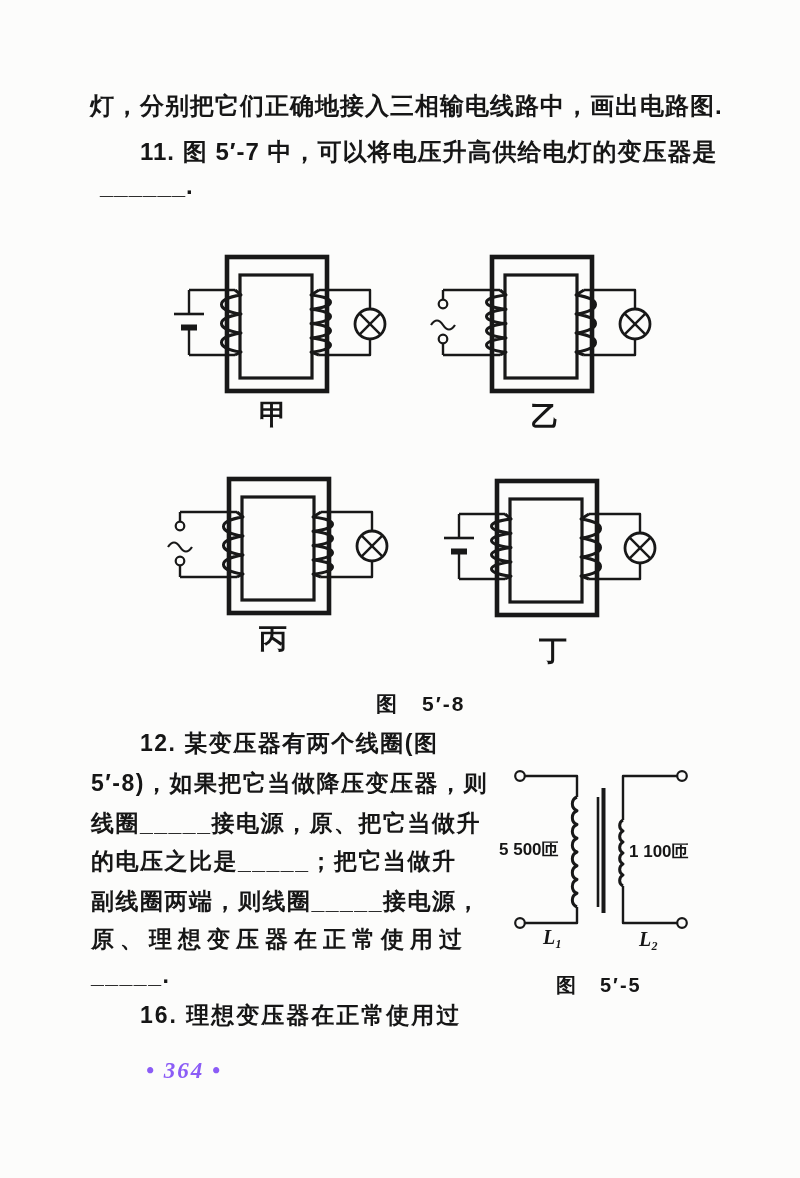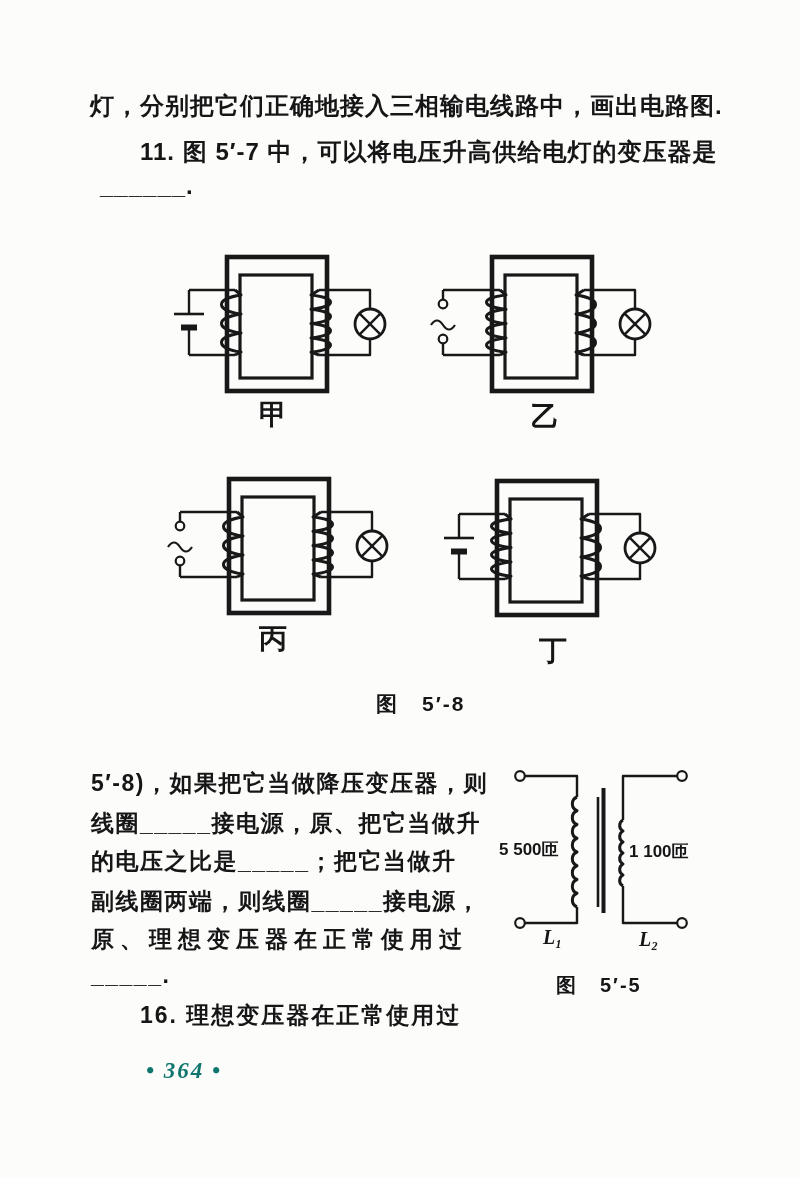--- a/index.html
+++ b/index.html
@@ -27,21 +27,21 @@
   .terminal-label{
     position:absolute;
     font-family:"Liberation Serif",serif;
     font-style:italic;font-weight:700;
     font-size:20px;white-space:nowrap;color:#161616;
   }
   .page-number{
     position:absolute;
     font-family:"Liberation Serif",serif;
     font-style:italic;font-weight:700;
-    font-size:23px;letter-spacing:2px;color:#0f766e;
+    font-size:23px;letter-spacing:2px;color:#8b5cf6;
   }
   svg{position:absolute;display:block;}
 </style>
 </head>
 <body>
 
 <div class="page">
 
   <div class="cjk body-line" style="left:90px;top:90px;">灯，分别把它们正确地接入三相输电线路中，画出电路图.</div>
   <div class="cjk body-line" style="left:140px;top:136px;text-align:center;">11. 图 5′-7 中，可以将电压升高供给电灯的变压器是</div>
@@ -118,20 +118,21 @@
       <path d="M 230.6 71.4 L 209.4 92.6" stroke="#181818" stroke-width="2.4" fill="none" stroke-linejoin="round" stroke-linecap="butt"></path>
     </svg>
 
   <div class="cjk fig-label" style="left:243px;top:396px;">甲</div>
   <div class="cjk fig-label" style="left:515px;top:398px;">乙</div>
   <div class="cjk fig-label" style="left:243px;top:620px;">丙</div>
   <div class="cjk fig-label" style="left:523px;top:632px;">丁</div>
 
   <div class="cjk fig-caption" style="left:376px;top:690px;">图　5′-8</div>
 
+  <div class="cjk q12-line" style="left:140px;top:728px;">12. 某变压器有两个线圈(图</div>
   <div class="cjk q12-line" style="left:91px;top:768px;">5′-8)，如果把它当做降压变压器，则</div>
   <div class="cjk q12-line" style="left:91px;top:808px;">线圈_____接电源，原、把它当做升</div>
   <div class="cjk q12-line" style="left:91px;top:846px;">的电压之比是_____；把它当做升</div>
   <div class="cjk q12-line" style="left:91px;top:886px;">副线圈两端，则线圈_____接电源，</div>
   <div class="cjk q12-line" style="left:91px;top:924px;letter-spacing:6px;">原、理想变压器在正常使用过</div>
   <div class="cjk q12-line" style="left:91px;top:962px;">_____.</div>
   <div class="cjk q12-line" style="left:140px;top:1000px;letter-spacing:2px;">16. 理想变压器在正常使用过</div>
 
   <svg style="left:490px;top:740px;" width="230" height="225" viewBox="0 0 230 225">
       <circle cx="30" cy="36" r="4.8" stroke="#181818" stroke-width="2.2" fill="none"></circle>

